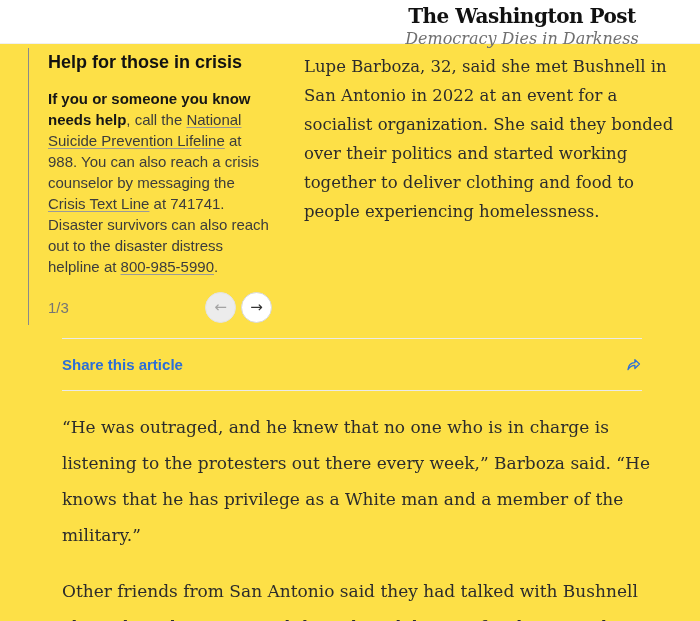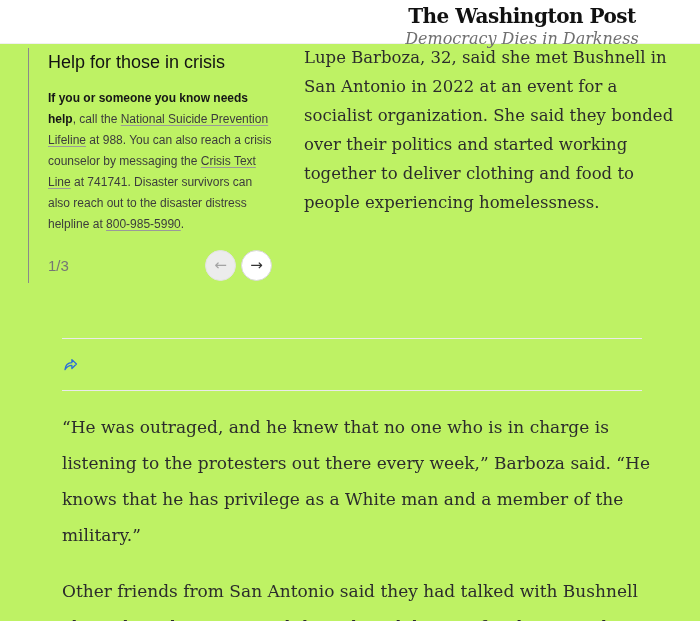--- a/index.html
+++ b/index.html
@@ -1,48 +1,48 @@
 <!DOCTYPE html>
 <html><head>
 <meta charset="utf-8">
 <style>
   html, body { margin:0; padding:0; background:#ffffff; }
   .page {
-    position:relative; width:700px; height:621px; background:#bef264;
+    position:relative; width:700px; height:621px; background:#fde047;
     overflow:hidden; font-family:"Liberation Sans", sans-serif; color:#2a2a2a;
   }
 
   
   .masthead { position:absolute; top:0; left:0; width:700px; height:43px;
               border-bottom:1px solid #f0f0f0; background:#fff; }
   .brand { position:absolute; left:402px; top:4px; width:240px; text-align:center; cursor:pointer; }
   .wordmark { font-family:"DejaVu Serif", serif; font-weight:bold; font-size:20px;
               color:#111; letter-spacing:-0.5px; white-space:nowrap; }
   .tagline  { font-family:"DejaVu Serif", serif; font-style:italic; font-size:16px;
               color:#6f6f6f; margin-top:1px; }
 
   
   .crisis-box { position:absolute; left:28px; top:48px; width:244px;
                 border-left:1px solid #8a8a8a; padding:4px 0 2px 19px; box-sizing:border-box; }
-  .crisis-title { font-size:18px; font-weight:normal; color:#121212; margin:0 0 15px 0; }
-  .crisis-body  { font-size:12px; line-height:21px; color:#3c3c3c; margin:0; }
+  .crisis-title { font-size:18px; font-weight:bold; color:#121212; margin:0 0 15px 0; }
+  .crisis-body  { font-size:15px; line-height:21px; color:#3c3c3c; margin:0; }
   .crisis-body strong { color:#161616; }
   .glink { color:#3c3c3c; text-decoration:underline; text-decoration-color:#9a9a9a;
            text-underline-offset:2px; cursor:pointer; }
   .pager { display:flex; justify-content:space-between; align-items:center; margin-top:15px;gap:12px; }
   .page-count { color:#757575; font-size:15px; }
   .pager-buttons { display:flex; gap:5px; }
   .circle { width:31px; height:31px; border-radius:50%; display:flex; align-items:center;
             justify-content:center; font-size:15px; line-height:1; padding:0; cursor:pointer;
             font-family:"DejaVu Sans", sans-serif; }
   .circle.prev { background:#ececec; border:1px solid #e3e3e3; color:#a3a3a3; }
   .circle.next { background:#ffffff; border:1px solid #d8d8d8; color:#333; }
 
   
-  .lede-graf { position:absolute; left:304px; top:43px; width:372px;
+  .lede-graf { position:absolute; left:304px; top:52px; width:372px;
                font-family:"DejaVu Serif", serif; font-size:16.5px; line-height:29px;
                color:#2c2c2c; }
 
   .share-row { position:absolute; left:62px; top:338px; width:580px; height:53px;
                border-top:1px solid #eaeaea; border-bottom:1px solid #eaeaea;
                display:flex; align-items:center; justify-content:space-between;
                box-sizing:border-box; }
   .share-label { color:#2b6ed9; font-weight:bold; font-size:15px; cursor:pointer; }
   .share-icon { display:flex; align-items:center; cursor:pointer; }
 
@@ -76,20 +76,21 @@
         <button class="circle next">
             <span>→</span>
           </button>
       </div>
     </div>
   </aside>
 
   <div class="lede-graf">Lupe Barboza, 32, said she met Bushnell in San Antonio in 2022 at an event for a socialist organization. She said they bonded over their politics and started working together to deliver clothing and food to people experiencing homelessness.</div>
 
   <div class="share-row">
+    <span class="share-label">Share this article</span>
     <span class="share-icon">
       <svg width="17" height="17" viewBox="0 0 16 16" aria-hidden="true">
         <path d="M2.8 12.8 C3.2 8.6 5.8 6.5 9.3 6.3 L9.3 3.4 L13.6 7.6 L9.3 11.8 L9.3 8.9 C6.6 9 4.6 10 2.8 12.8 Z" fill="none" stroke="#2b6ed9" stroke-width="1.2" stroke-linejoin="round"></path>
       </svg>
     </span>
   </div>
 
   <div class="article-lower">
     <p class="graf">“He was outraged, and he knew that no one who is in charge is listening to the protesters out there every week,” Barboza said. “He knows that he has privilege as a White man and a member of the military.”</p>
     <p class="graf"><span>Other friends from San Antonio said they had talked with Bushnell about the Palestinians and their shared distaste for the U.S. role in the </span><a class="blink">Israel-Gaza war</a><span>. But he had not expressed to them any indication of what would take place in Washington on Sunday.</span></p>

